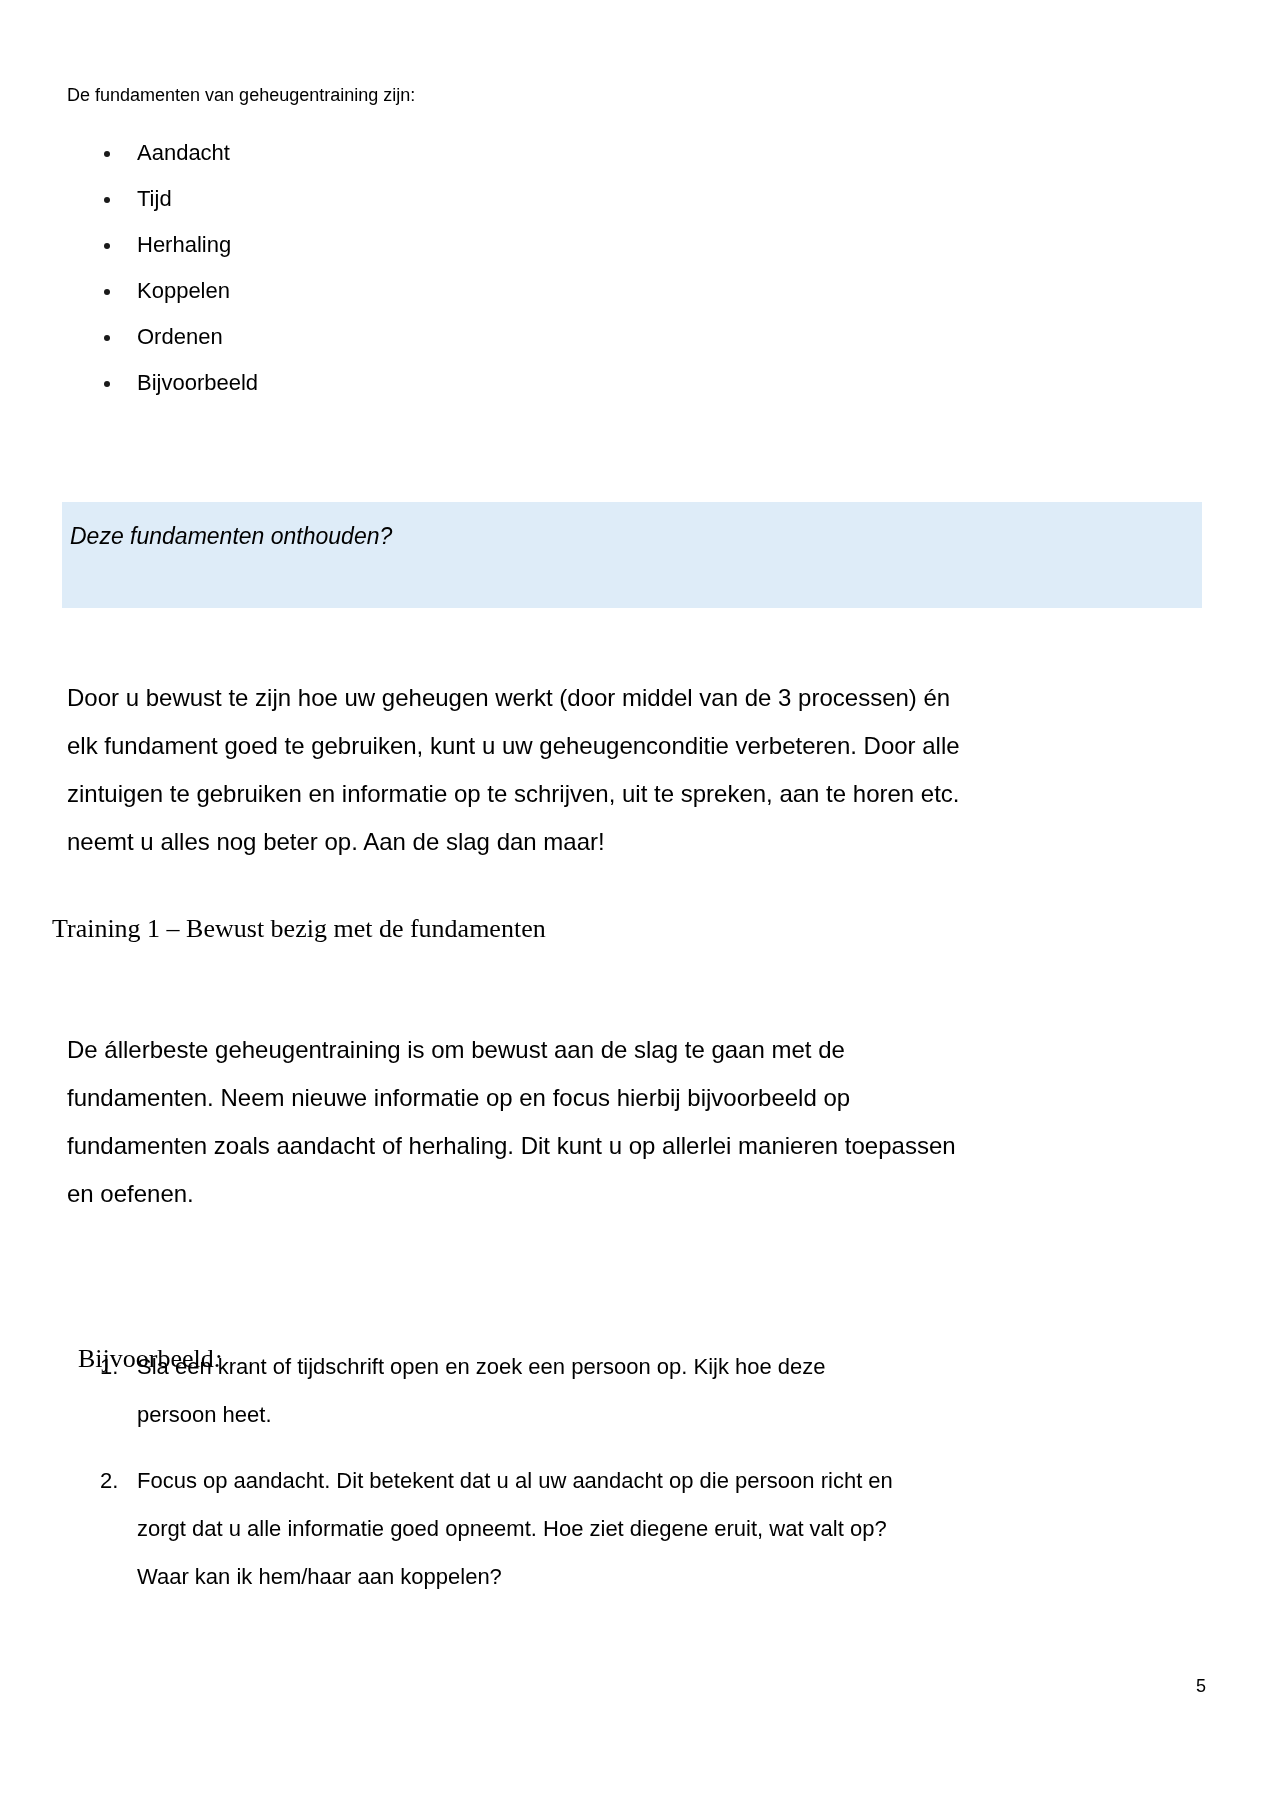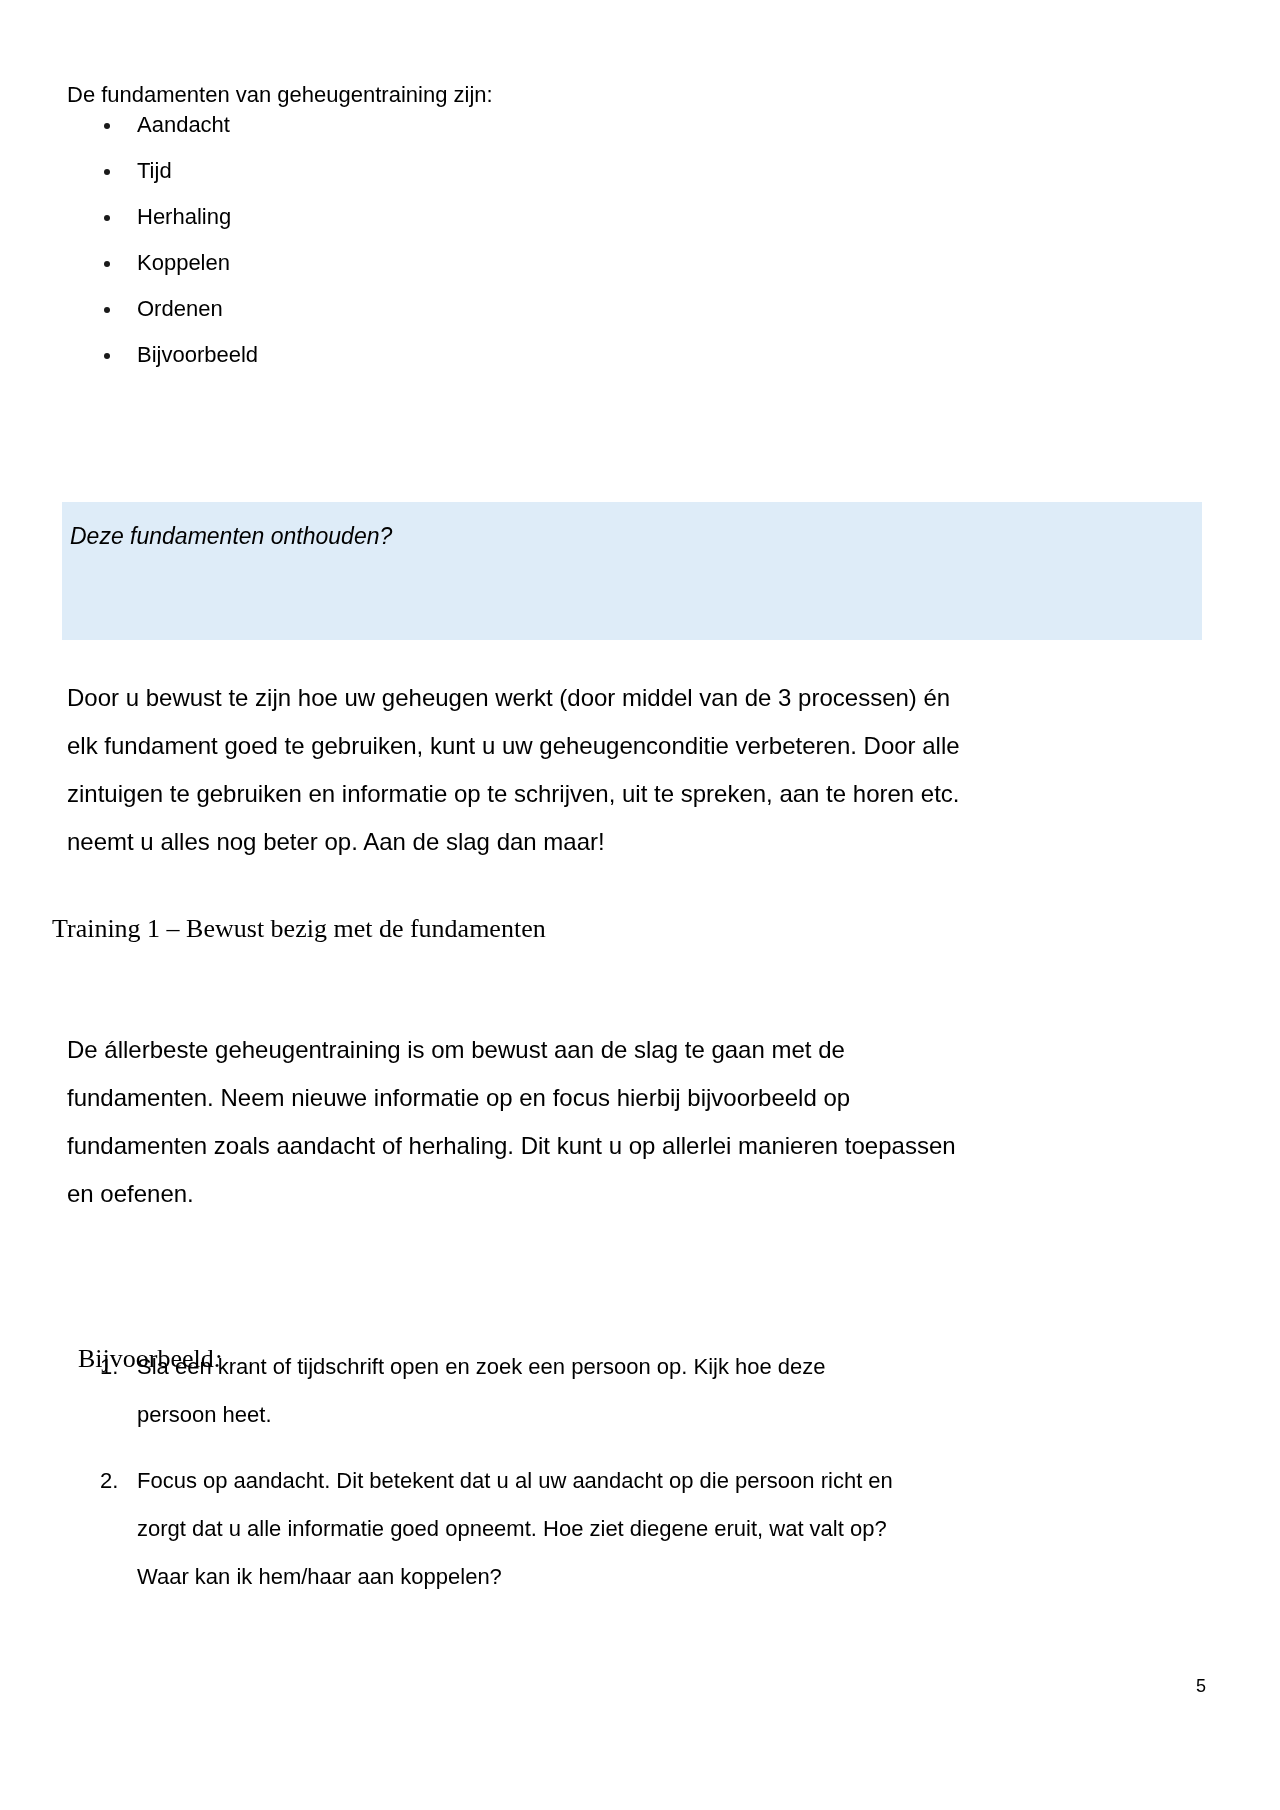--- a/index.html
+++ b/index.html
@@ -14,29 +14,29 @@
     background: #ffffff;
     font-family: "Liberation Sans", sans-serif;
     color: #000000;
     overflow: hidden;
   }
 
   .intro-heading {
     position: absolute;
     left: 67px;
     top: 80px;
-    font-size: 22px;
+    font-size: 18px;
     line-height: 30px;
     white-space: pre;
   }
 
   .bullet-list {
     position: absolute;
     left: 103px;
-    top: 102px;
+    top: 130px;
     list-style: none;
     margin: 0;
     padding: 0;
   }
   .bullet-item {
     display: flex;
     align-items: flex-start;
     height: 46px;
     line-height: 46px;
     font-size: 22px;
@@ -55,21 +55,21 @@
     height: 6px;
     border-radius: 50%;
     background: #1a1a1a;
   }
 
   .callout {
     position: absolute;
     left: 62px;
     top: 502px;
     width: 1140px;
-    height: 138px;
+    height: 106px;
     box-sizing: border-box;
     padding: 10px 0 0 8px;
     font-style: italic;
     font-size: 23px;
     line-height: 48px;
   }
 
   .body-paragraph {
     position: absolute;
     left: 67px;

